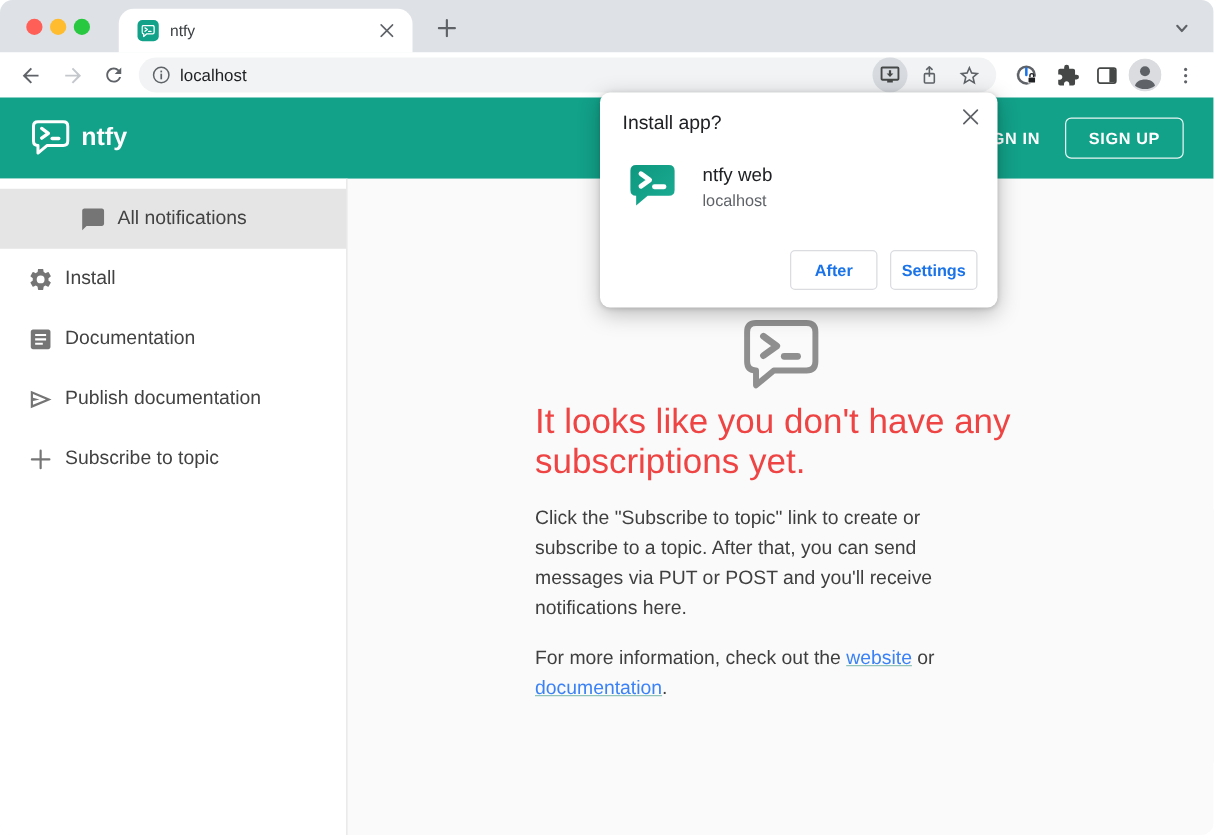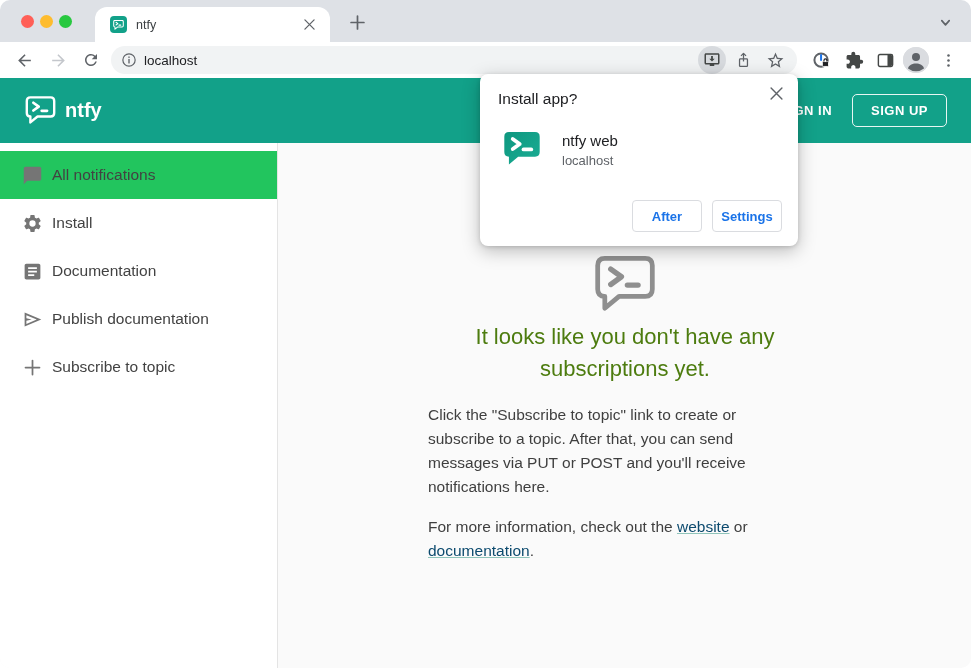--- a/index.html
+++ b/index.html
@@ -34,29 +34,29 @@
   .brand-logo { margin-left:25px; width:31px; height:29px; color:#fff; }
   .brand-name { margin-left:9px; color:#fff; font-size:20px; font-weight:bold; }
   .appbar-spacer { flex:1; }
   .signin { color:#fff; font-size:13px; font-weight:bold; letter-spacing:.5px; padding:8px 12px; cursor:pointer; }
   .signup { margin:0 24px 0 8px; color:#fff; font-size:13px; font-weight:bold; letter-spacing:.5px; border:1.5px solid rgba(255,255,255,.9); border-radius:5px; padding:8px 18px; cursor:pointer; }
 
   
   .appbody { position:absolute; left:0; top:143px; width:100%; height:525px; background:#FAFAFA; }
   .sidebar { position:absolute; left:0; top:0; width:278px; height:100%; background:#fff; border-right:1px solid #E4E4E4; padding-top:8px; }
   .side-item { height:48px; display:flex; align-items:center; cursor:pointer; }
-  .side-item.selected { background:#22c55e; }
+  .side-item.selected { background:#e5e5e5;padding-left:42px; }
   .side-icon { margin-left:22px; width:21px; height:21px; color:#757575; flex:none; display:flex; align-items:center; justify-content:center; }
   .side-label { margin-left:9px; font-size:15.5px; color:#424242; }
 
   .content { position:absolute; left:428px; top:0; width:394px; }
   .empty-logo { display:block; margin:113px auto 8px; width:62px; height:57px; color:#8F8F8F; }
-  .empty-title { text-align:center; font-size:22px; line-height:32px; color:#4d7c0f; font-weight:400; white-space:pre-line; margin-bottom:18px; }
+  .empty-title { text-align:left; font-size:28px; line-height:32px; color:#ef4444; font-weight:400; white-space:pre-line; margin-bottom:18px; }
   .para { font-size:15.5px; line-height:24px; color:#3F3F3F; white-space:pre-line; margin-bottom:16px; }
-  .para a { color:#0c4a6e; text-decoration:underline; text-decoration-color:#8FC4BA; cursor:pointer; }
+  .para a { color:#3b82f6; text-decoration:underline; text-decoration-color:#8FC4BA; cursor:pointer; }
 
   
   .dialog { position:absolute; left:480px; top:74px; width:318px; height:172px; background:#fff; border-radius:8px; box-shadow:0 5px 18px rgba(0,0,0,.25), 0 1px 4px rgba(0,0,0,.15); z-index:10;padding-left:48px; }
   .dlg-title { position:absolute; left:18px; top:16px; font-size:15.5px; color:#202124; }
   .dlg-close { position:absolute; right:12px; top:9px; width:20px; height:20px; color:#5F6368; display:flex; align-items:center; justify-content:center; cursor:pointer; }
   .dlg-appicon { position:absolute; left:22px; top:56px; width:40px; height:38px; }
   .dlg-appname { position:absolute; left:82px; top:58px; font-size:15px; color:#202124;text-align:right; }
   .dlg-origin { position:absolute; left:82px; top:79px; font-size:13px; color:#5F6368; }
   .dlg-btn { position:absolute; top:126px; width:70px; height:32px; background:#fff; border:1px solid #DADCE0; border-radius:4px; color:#1A73E8; font-size:13px; font-weight:bold; font-family:inherit; cursor:pointer; }
   .dlg-cancel { left:152px; }

